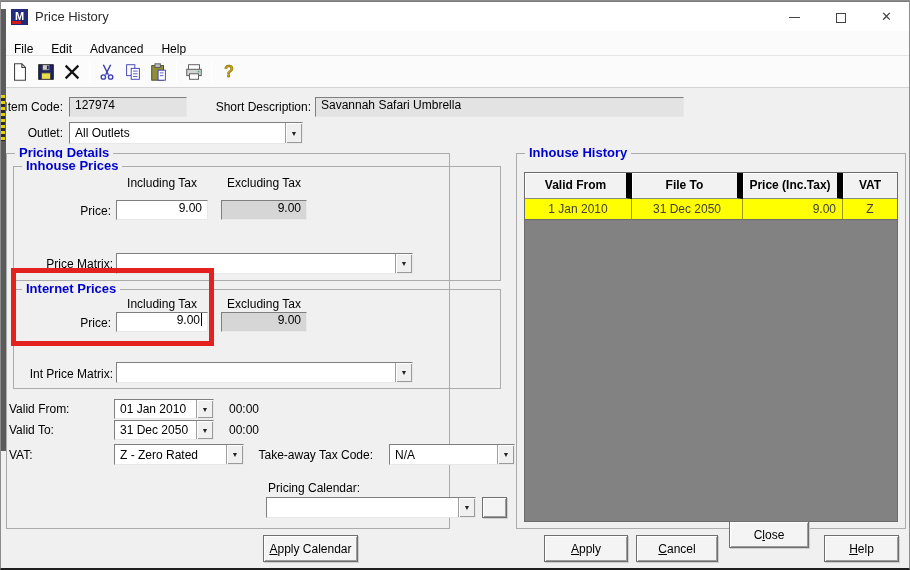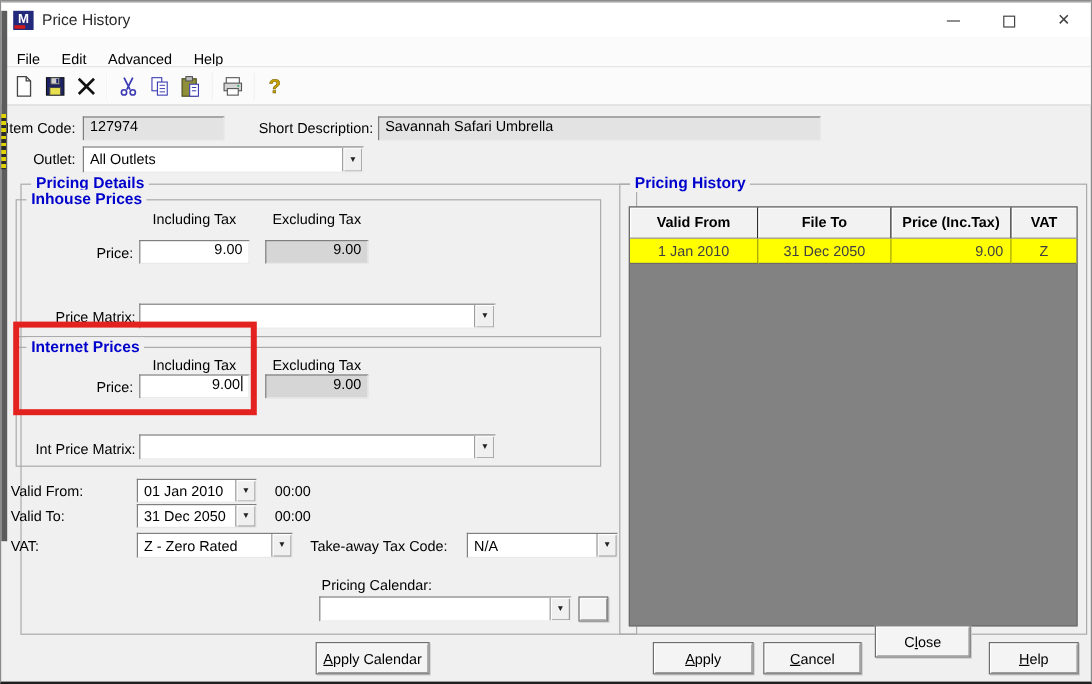--- a/index.html
+++ b/index.html
@@ -44,21 +44,21 @@
   .groupbox{position:absolute;border:1px solid #ababab;}
   .group-label{position:absolute;top:-9px;left:8px;background:#f0f0f0;padding:0 4px;
     font-weight:bold;font-size:13px;color:#0000cc;white-space:nowrap;}
   .btn{position:absolute;background:#f4f4f4;border:1px solid #6f6f6f;
     box-shadow:inset 1px 1px 0 #ffffff,inset -1px -1px 0 #9c9c9c,1px 1px 0 #cfcfcf;
     text-align:center;font-size:12px;display:flex;align-items:center;justify-content:center;}
   
   .ph-table{position:absolute;left:523px;top:171px;width:374px;height:350px;background:#828282;border:1px solid #6b6b6b;}
   .ph-row{display:grid;grid-template-columns:107px 111px 100px 54px;}
   .ph-th{height:26px;line-height:25px;text-align:center;font-weight:bold;background:#f2f2f2;
-    border-right:1px solid #000000;border-bottom:1px solid #8a8a8a;
+    border-right:6px solid #000000;border-bottom:1px solid #8a8a8a;
     box-shadow:inset 1px 1px 0 #fff;overflow:hidden;}
   .ph-th:last-child{border-right:none;}
   .ph-td{height:21px;line-height:21px;text-align:center;background:#ffff00;color:#404040;
     border-right:1px solid #9a9a00;border-bottom:1px solid #6b6b6b;overflow:hidden;}
   .ph-td.num{text-align:right;padding-right:6px;}
   .ph-td:last-child{border-right:none;}
   
   .red-annotation{position:absolute;left:10px;top:267px;width:203px;height:78px;
     border:5px solid #e3211f;z-index:50;pointer-events:none;}
   
@@ -158,21 +158,21 @@
   <div class="field gray" style="left:314px;top:96px;width:369px;height:20px;">
     <span>Savannah Safari Umbrella</span>
   </div>
 
   <div class="label r" style="left:0;top:125px;width:62px;">Outlet:</div>
   <div class="combo" style="left:68px;top:121px;width:234px;height:22px;">
     <span class="combo-value">All Outlets</span>
     <span class="combo-arrow">▼</span>
   </div>
 
-  <div class="groupbox" style="left:16px;top:152px;width:514px;height:376px;">
+  <div class="groupbox" style="left:5px;top:152px;width:444px;height:376px;">
     <span class="group-label">Pricing Details</span>
   </div>
 
   <div class="groupbox" style="left:12px;top:165px;width:488px;height:115px;">
     <span class="group-label">Inhouse Prices</span>
   </div>
   <div class="label" style="left:115px;top:175px;width:92px;text-align:center;">Including Tax</div>
   <div class="label" style="left:218px;top:175px;width:90px;text-align:center;">Excluding Tax</div>
   <div class="label r" style="left:58px;top:203px;width:52px;">Price:</div>
   <div class="field num" style="left:115px;top:199px;width:92px;height:20px;">
@@ -232,21 +232,21 @@
   </div>
 
   <div class="label" style="left:267px;top:480px;">Pricing Calendar:</div>
   <div class="combo" style="left:265px;top:496px;width:210px;height:21px;">
     <span class="combo-value"></span>
     <span class="combo-arrow">▼</span>
   </div>
   <div class="btn" style="left:481px;top:496px;width:25px;height:21px;"></div>
 
   <div class="groupbox" style="left:515px;top:152px;width:390px;height:376px;">
-    <span class="group-label">Pricing History</span>
+    <span class="group-label">Inhouse History</span>
   </div>
   <div class="ph-table">
     <div class="ph-row">
       <div class="ph-th">Valid From</div>
       <div class="ph-th">File To</div>
       <div class="ph-th">Price (Inc.Tax)</div>
       <div class="ph-th">VAT</div>
     </div>
     <div class="ph-row">
       <div class="ph-td">1 Jan 2010</div>

